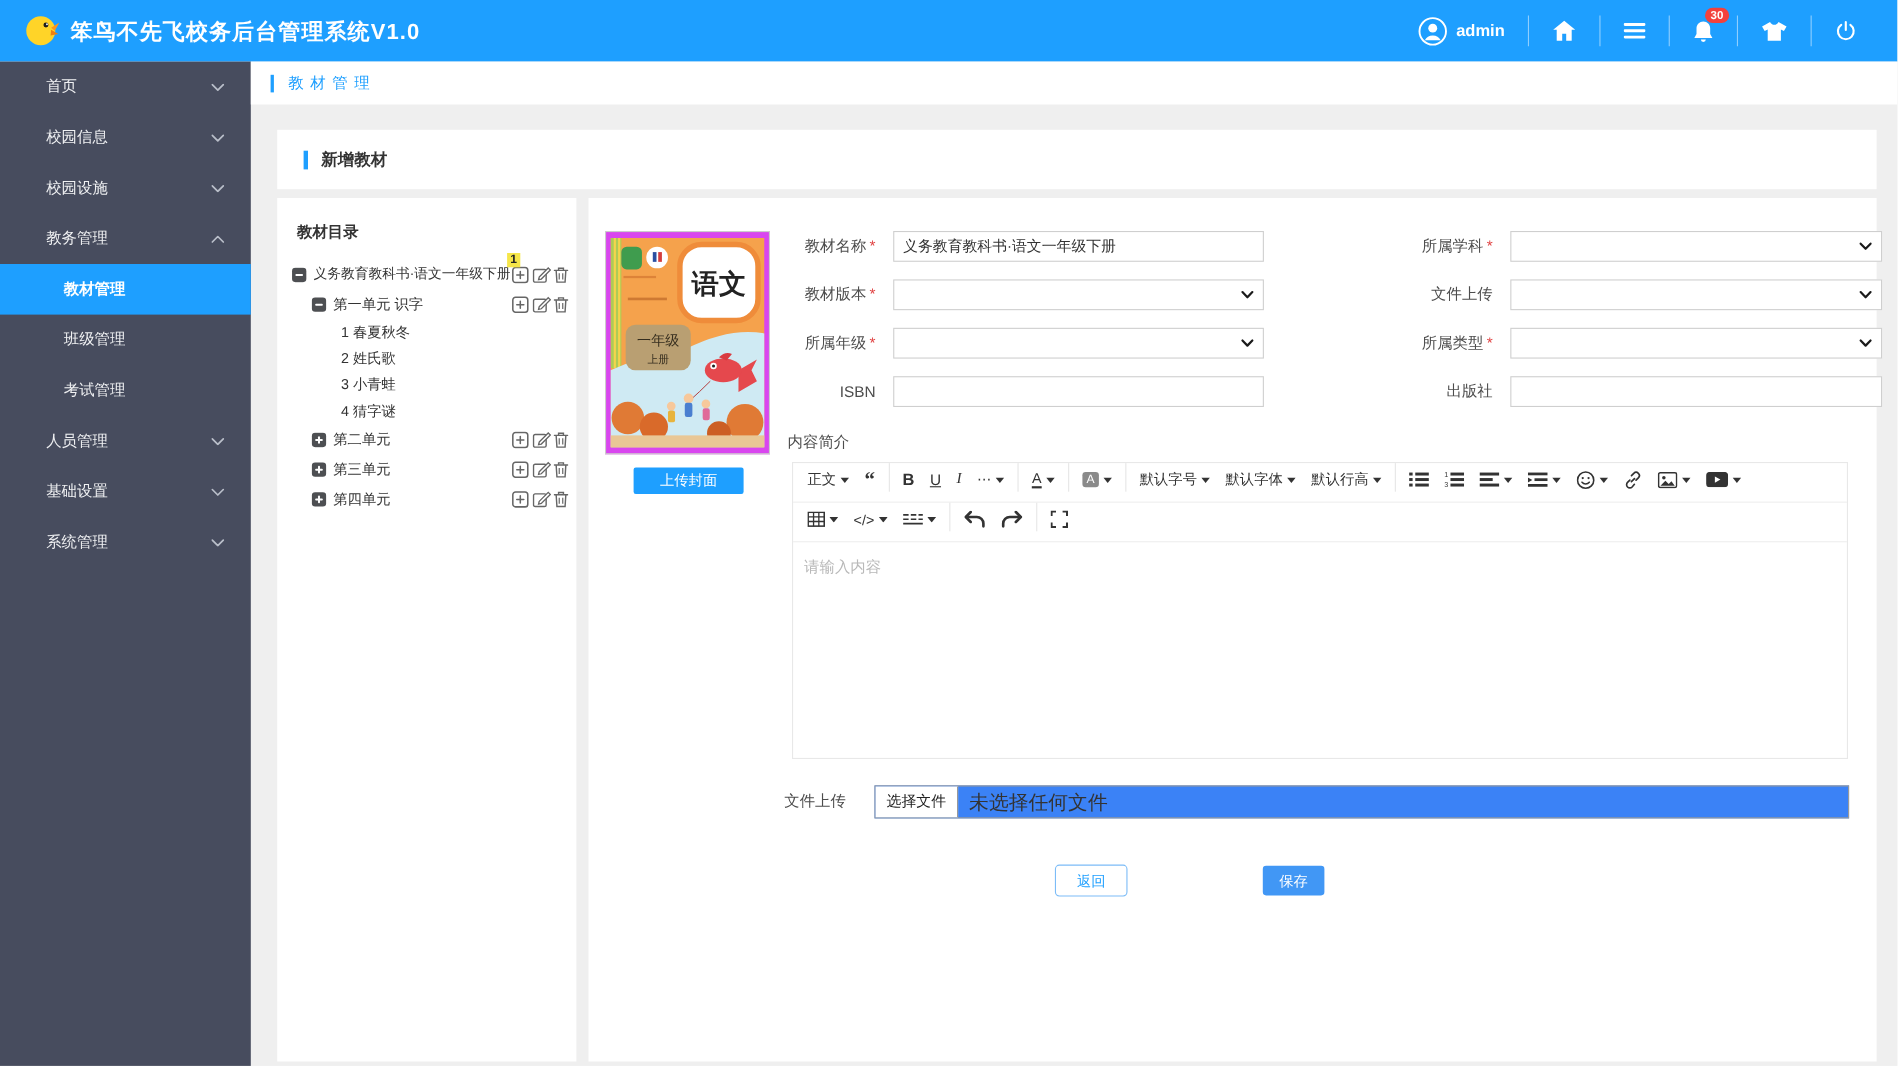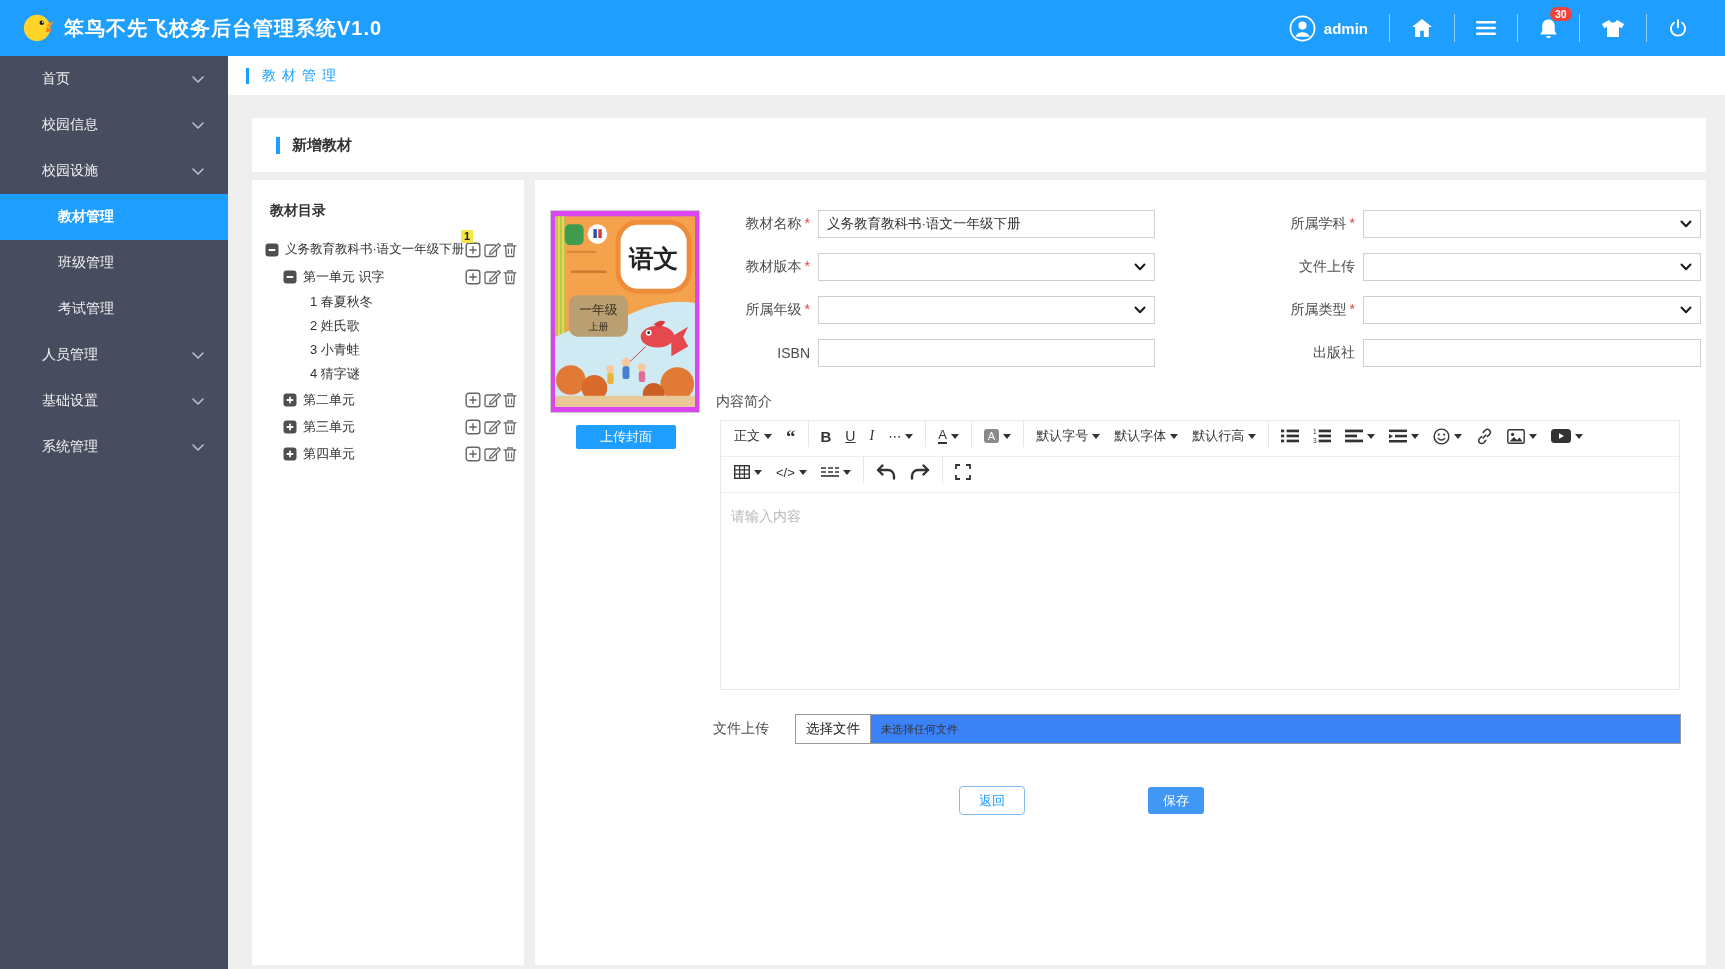--- a/index.html
+++ b/index.html
@@ -56,22 +56,22 @@
   .act { width:16px; height:16px; color:#666; cursor:pointer; }
   .badge { position:absolute; right:46px; top:-6px; background:#f6e649; color:#222; font-size:11px; font-weight:bold; line-height:13px; padding:0 3px; }
 
   
   .form-panel { flex:1; height:785px; background:#fff; position:relative; }
 
   .cover-col { position:absolute; left:15px; top:30px; width:152px; }
   .cover-box { width:150px; height:203px; border:1px solid #ccc; background:#d946ef; padding:4px; }
   .upload-btn { display:block; margin:12px auto 0; width:100px; height:24px; background:#1e9fff; color:#fff; border:none; border-radius:2px; font-size:13px; cursor:pointer; }
 
-  .fields { position:absolute; left:191px; top:30px; display:grid;
-            grid-template-columns:84px 337px 192px 338px; column-gap:8px; row-gap:15px; align-items:center; }
+  .fields { position:absolute; left:177px; top:30px; display:grid;
+            grid-template-columns:84px 337px 192px 338px; column-gap:8px; row-gap:15px; align-items:center;gap:16px; }
   .flabel { font-size:14px; color:#4d4d4d; text-align:right; white-space:nowrap; }
   .star { color:#e04343; margin-left:3px; }
   .ctrl { height:28px; border:1px solid #cfcfcf; background:#fff; font-size:13.5px; color:#333; width:100%; }
   input.ctrl { padding:0 8px; outline:none; }
   .sel { display:flex; align-items:center; justify-content:flex-end; padding:0 8px; cursor:pointer; color:#1b1b1b; }
 
   .intro-label { position:absolute; left:181px; top:213px; font-size:14px; color:#4d4d4d; }
 
   .editor { position:absolute; left:185px; top:240px; width:960px; border:1px solid #e8e8e8; background:#fff; }
   .tb-row { display:flex; height:36px; border-bottom:1px solid #eee; padding:0 6px; }
@@ -83,21 +83,21 @@
   .tb-i { font-style:italic; font-family:"Liberation Serif",serif; font-size:14px; }
   .tb-q { font-family:"Liberation Serif",serif; font-weight:bold; font-size:19px; line-height:1; }
   .tb-a { border-bottom:2px solid #333; line-height:1.1; font-size:13px; }
   .tb-abox { background:#8a8a8a; color:#fff; border-radius:3px; font-size:11px; padding:1px 4px; }
   .ed-body { height:196px; padding:14px 10px; }
   .placeholder { color:#b9b9b9; font-size:14px; }
 
   .upl-label { position:absolute; left:178px; top:540px; font-size:14px; color:#4d4d4d; }
   .file-box { position:absolute; left:260px; top:534px; width:886px; height:30px; border:1px solid #999; background:#3b82f6; display:flex; align-items:center; }
   .file-btn { height:100%; display:flex; align-items:center; padding:0 10px; border:none; border-right:1px solid #999; background:#fff; font-size:13.5px; color:#222; cursor:pointer; font-family:inherit; }
-  .file-text { margin-left:10px; font-size:11px; color:#333; }
+  .file-text { margin-left:10px; font-size:18px; color:#333; }
 
   .btn-back { position:absolute; left:424px; top:606px; width:66px; height:29px; background:#fff; border:1px solid #7cbcf7; border-radius:4px; color:#1e9fff; font-size:13px; cursor:pointer; font-family:inherit; }
   .btn-save { position:absolute; left:613px; top:607px; width:56px; height:27px; background:#4197f5; border:none; border-radius:3px; color:#fff; font-size:13px; cursor:pointer; font-family:inherit; }
 </style>
 </head>
 <body>
 
 <svg width="0" height="0" style="position:absolute">
   <symbol id="s-chev" viewBox="0 0 12 7">
       <path d="M1 1l5 5 5-5" fill="none" stroke="currentColor" stroke-width="1.6" stroke-linecap="round" stroke-linejoin="round"></path>
@@ -298,20 +298,28 @@
       <span>校园信息</span>
       <span class="chev">
           <svg width="12" height="7">
             <use href="#s-chev"></use>
           </svg>
         </span>
     </div>
     <div class="nav-item">
       <span>校园设施</span>
       <span class="chev">
+          <svg width="12" height="7">
+            <use href="#s-chev"></use>
+          </svg>
+        </span>
+    </div>
+    <div class="nav-item">
+      <span>教务管理</span>
+      <span class="chev up">
           <svg width="12" height="7">
             <use href="#s-chev"></use>
           </svg>
         </span>
     </div>
     <div class="nav-item nav-sub active">
       <span>教材管理</span>
     </div>
     <div class="nav-item nav-sub">
       <span>班级管理</span>

